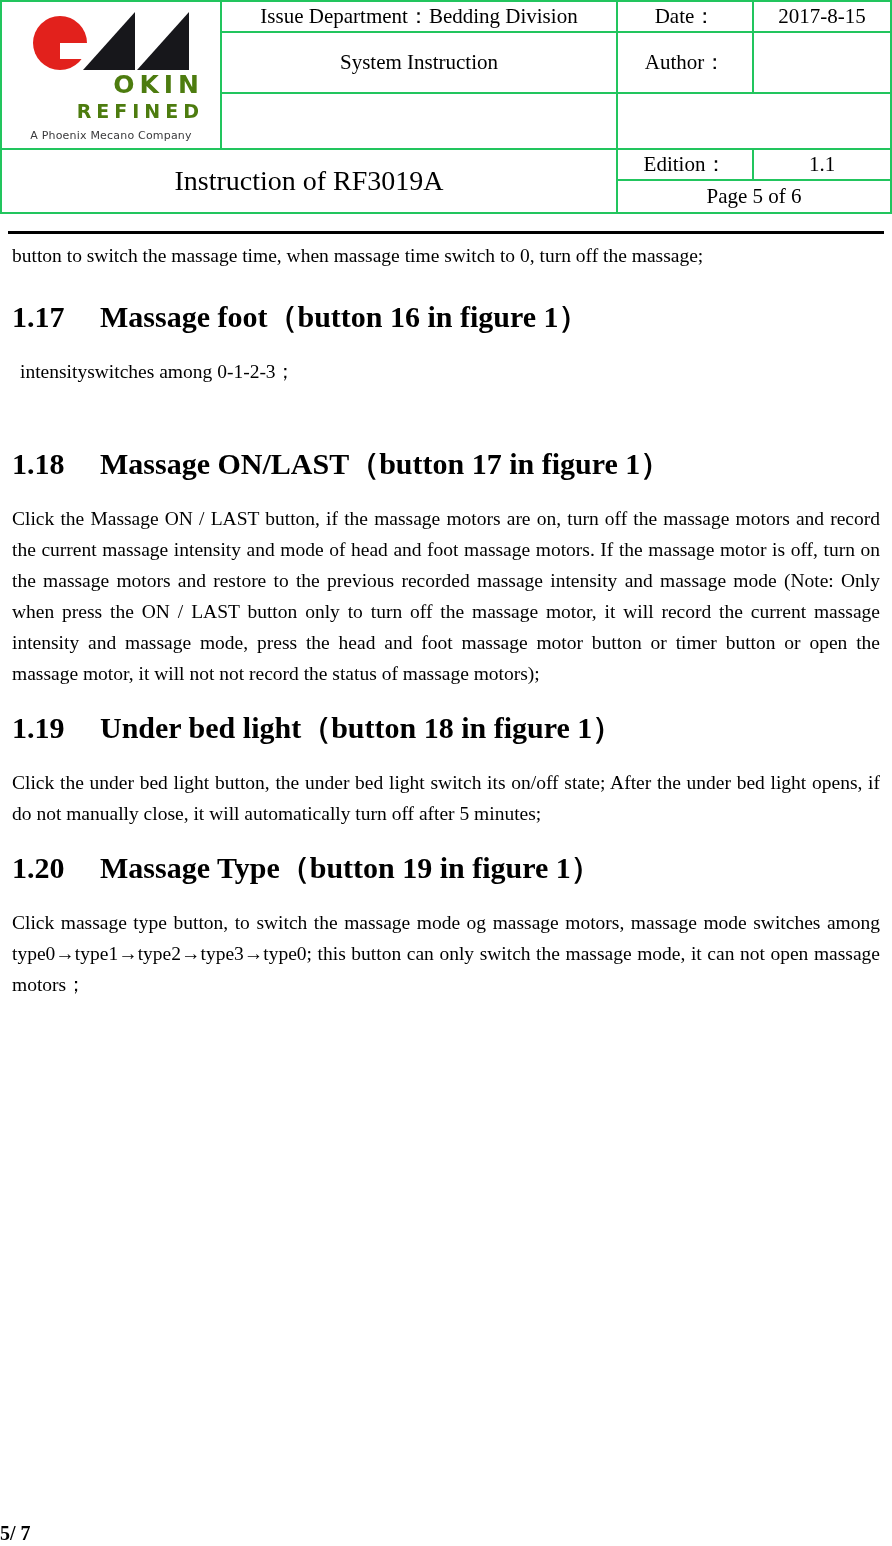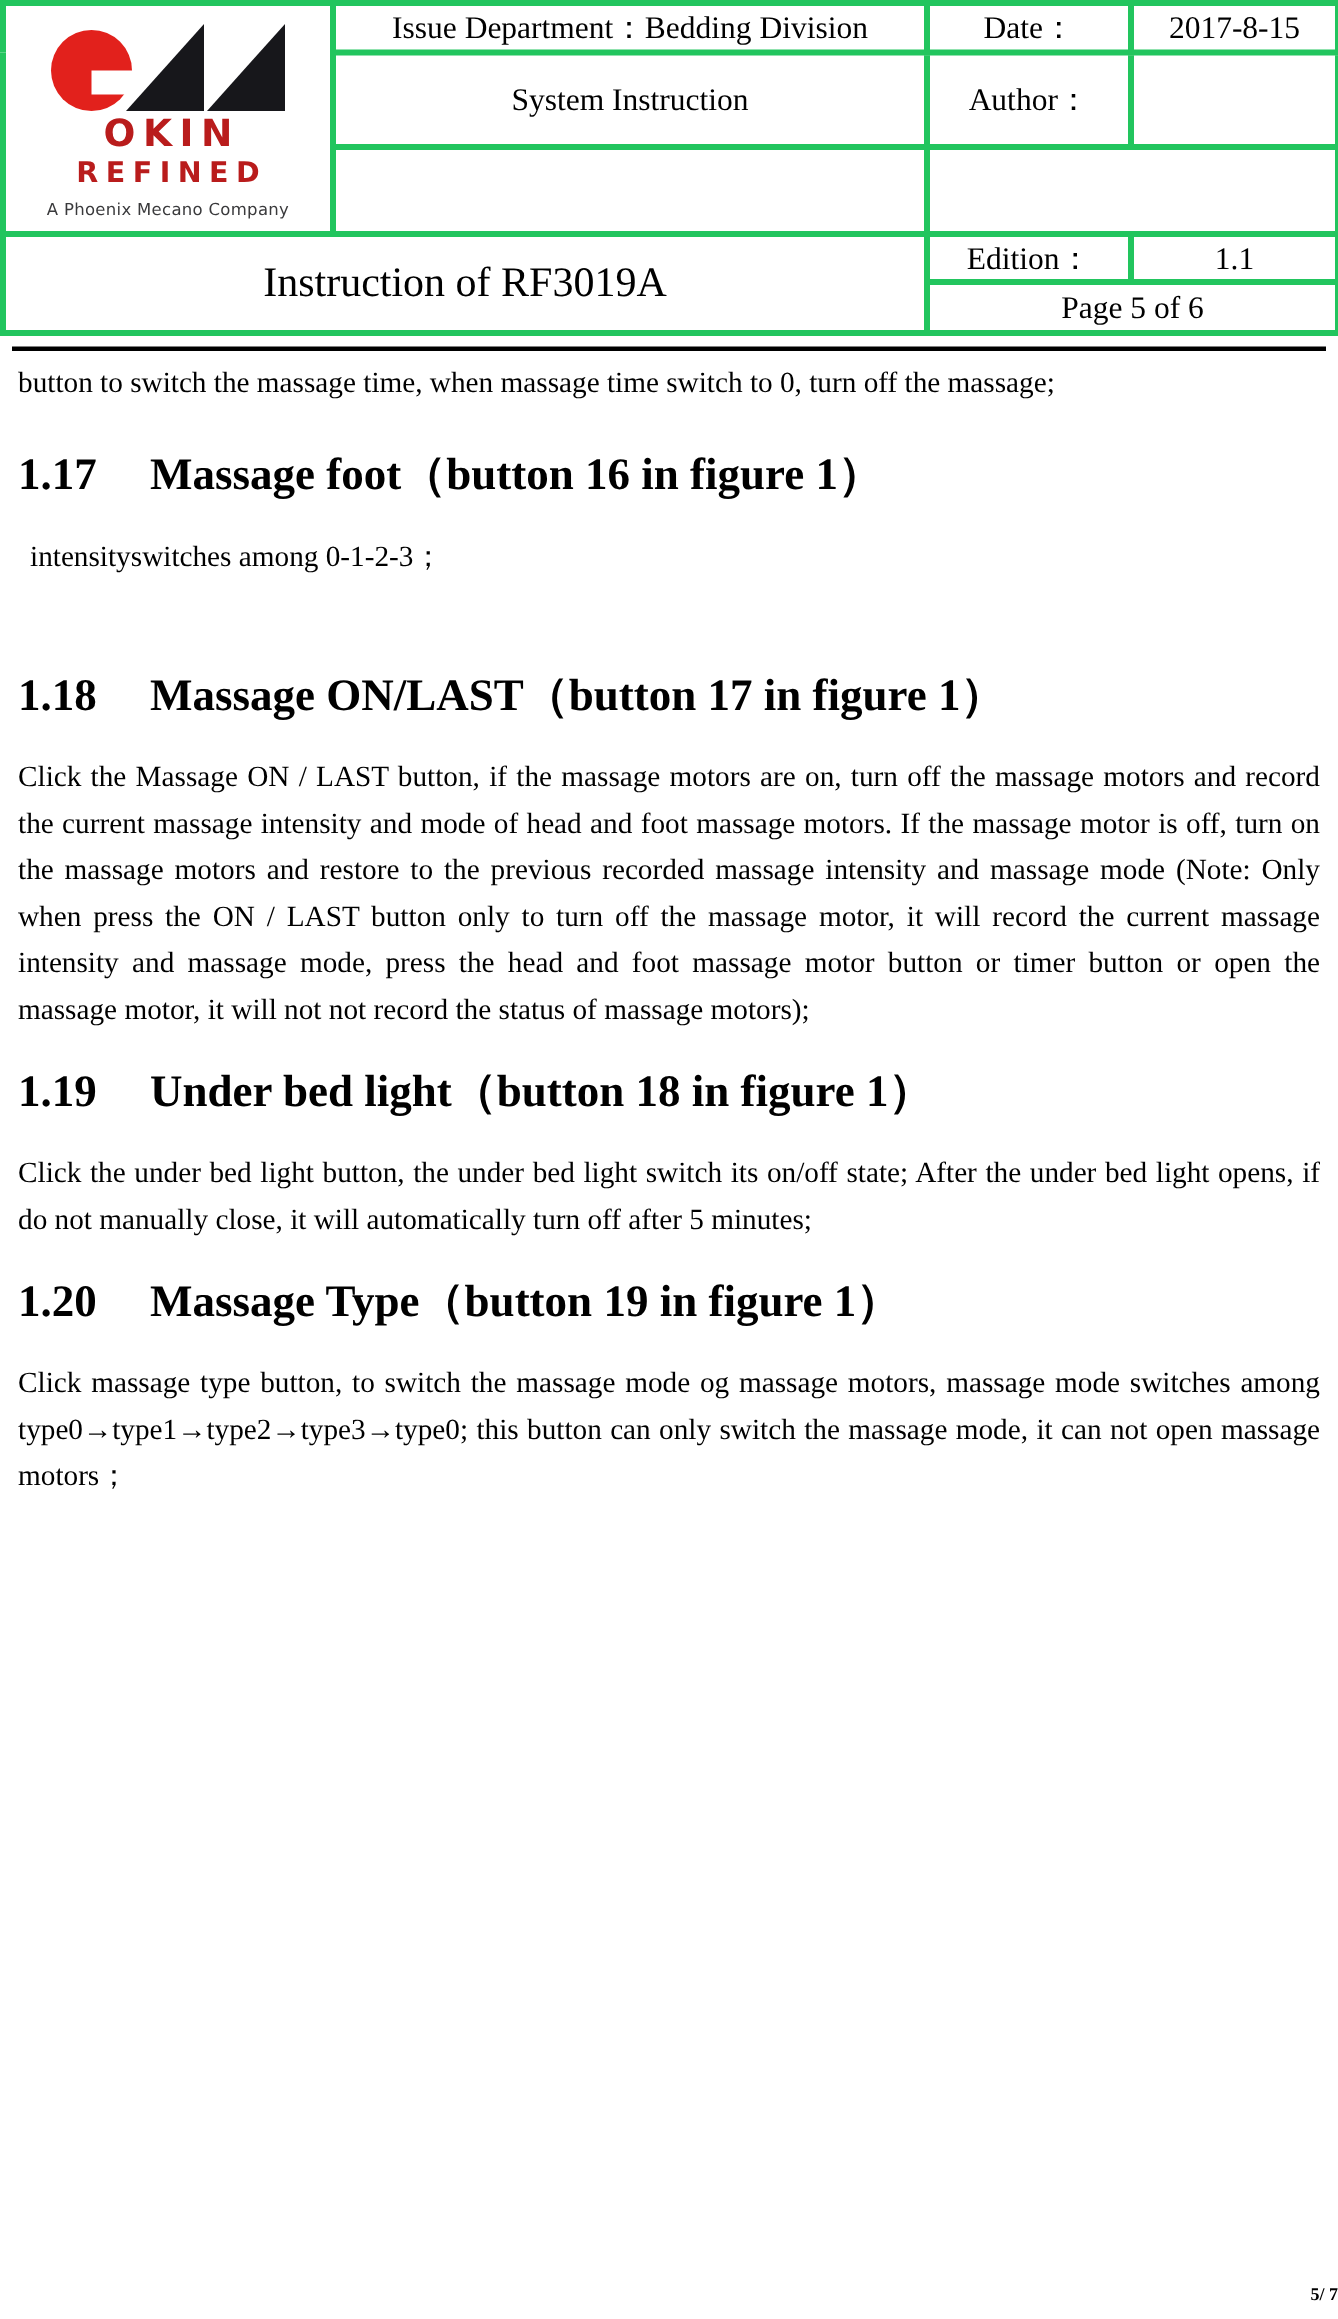--- a/index.html
+++ b/index.html
@@ -19,21 +19,21 @@
   
   .header-table {
     position: absolute;
     left: 0;
     top: 0;
     width: 890px;
     border-collapse: collapse;
     table-layout: fixed;
   }
   .header-table td {
-    border: 4px solid #22c55e;
+    border: 2px solid #22c55e;
     padding: 0 4px;
     vertical-align: middle;
     font-size: 21px;
     line-height: 1.15;
     font-weight: normal;
   }
   .logo-cell {
     width: 220px;
     text-align: center;
     vertical-align: middle;
@@ -93,22 +93,22 @@
   }
   .peak-b {
     left: 54px;
     border-width: 0 0 58px 52px;
     border-color: transparent transparent #17171B transparent;
   }
   .logo-word1, .logo-word2 {
     font-family: "DejaVu Sans", "Liberation Sans", sans-serif;
     font-weight: bold;
     letter-spacing: 5px;
-    color: #b91c1c;
-    text-align: center;
+    color: #4d7c0f;
+    text-align: right;
   }
   .logo-word1 { font-size: 25px; line-height: 26px; padding-left: 5px;}
   .logo-word2 { font-size: 19px; line-height: 27px; padding-left: 5px;}
   .logo-tagline {
     font-family: "DejaVu Sans", "Liberation Sans", sans-serif;
     font-size: 11px;
     color: #3a3a3c;
     letter-spacing: 0.2px;
     padding-top: 5px;
     padding-bottom: 2px;
@@ -154,22 +154,22 @@
   .spacer-lg { height: 31px; }
   .spacer-md { height: 24px; }
   .indent-line { padding-left: 8px; }
 
   
   .footer {
     position: absolute;
     left: 0;
     top: 1522px;
     width: 892px;
-    text-align: right;
-    font-size: 12px;
+    text-align: left;
+    font-size: 20px;
     font-weight: bold;
     color: #000;
   }
 </style>
 </head>
 <body>
 
 <table class="header-table">
   <colgroup>
     <col style="width:220px">

